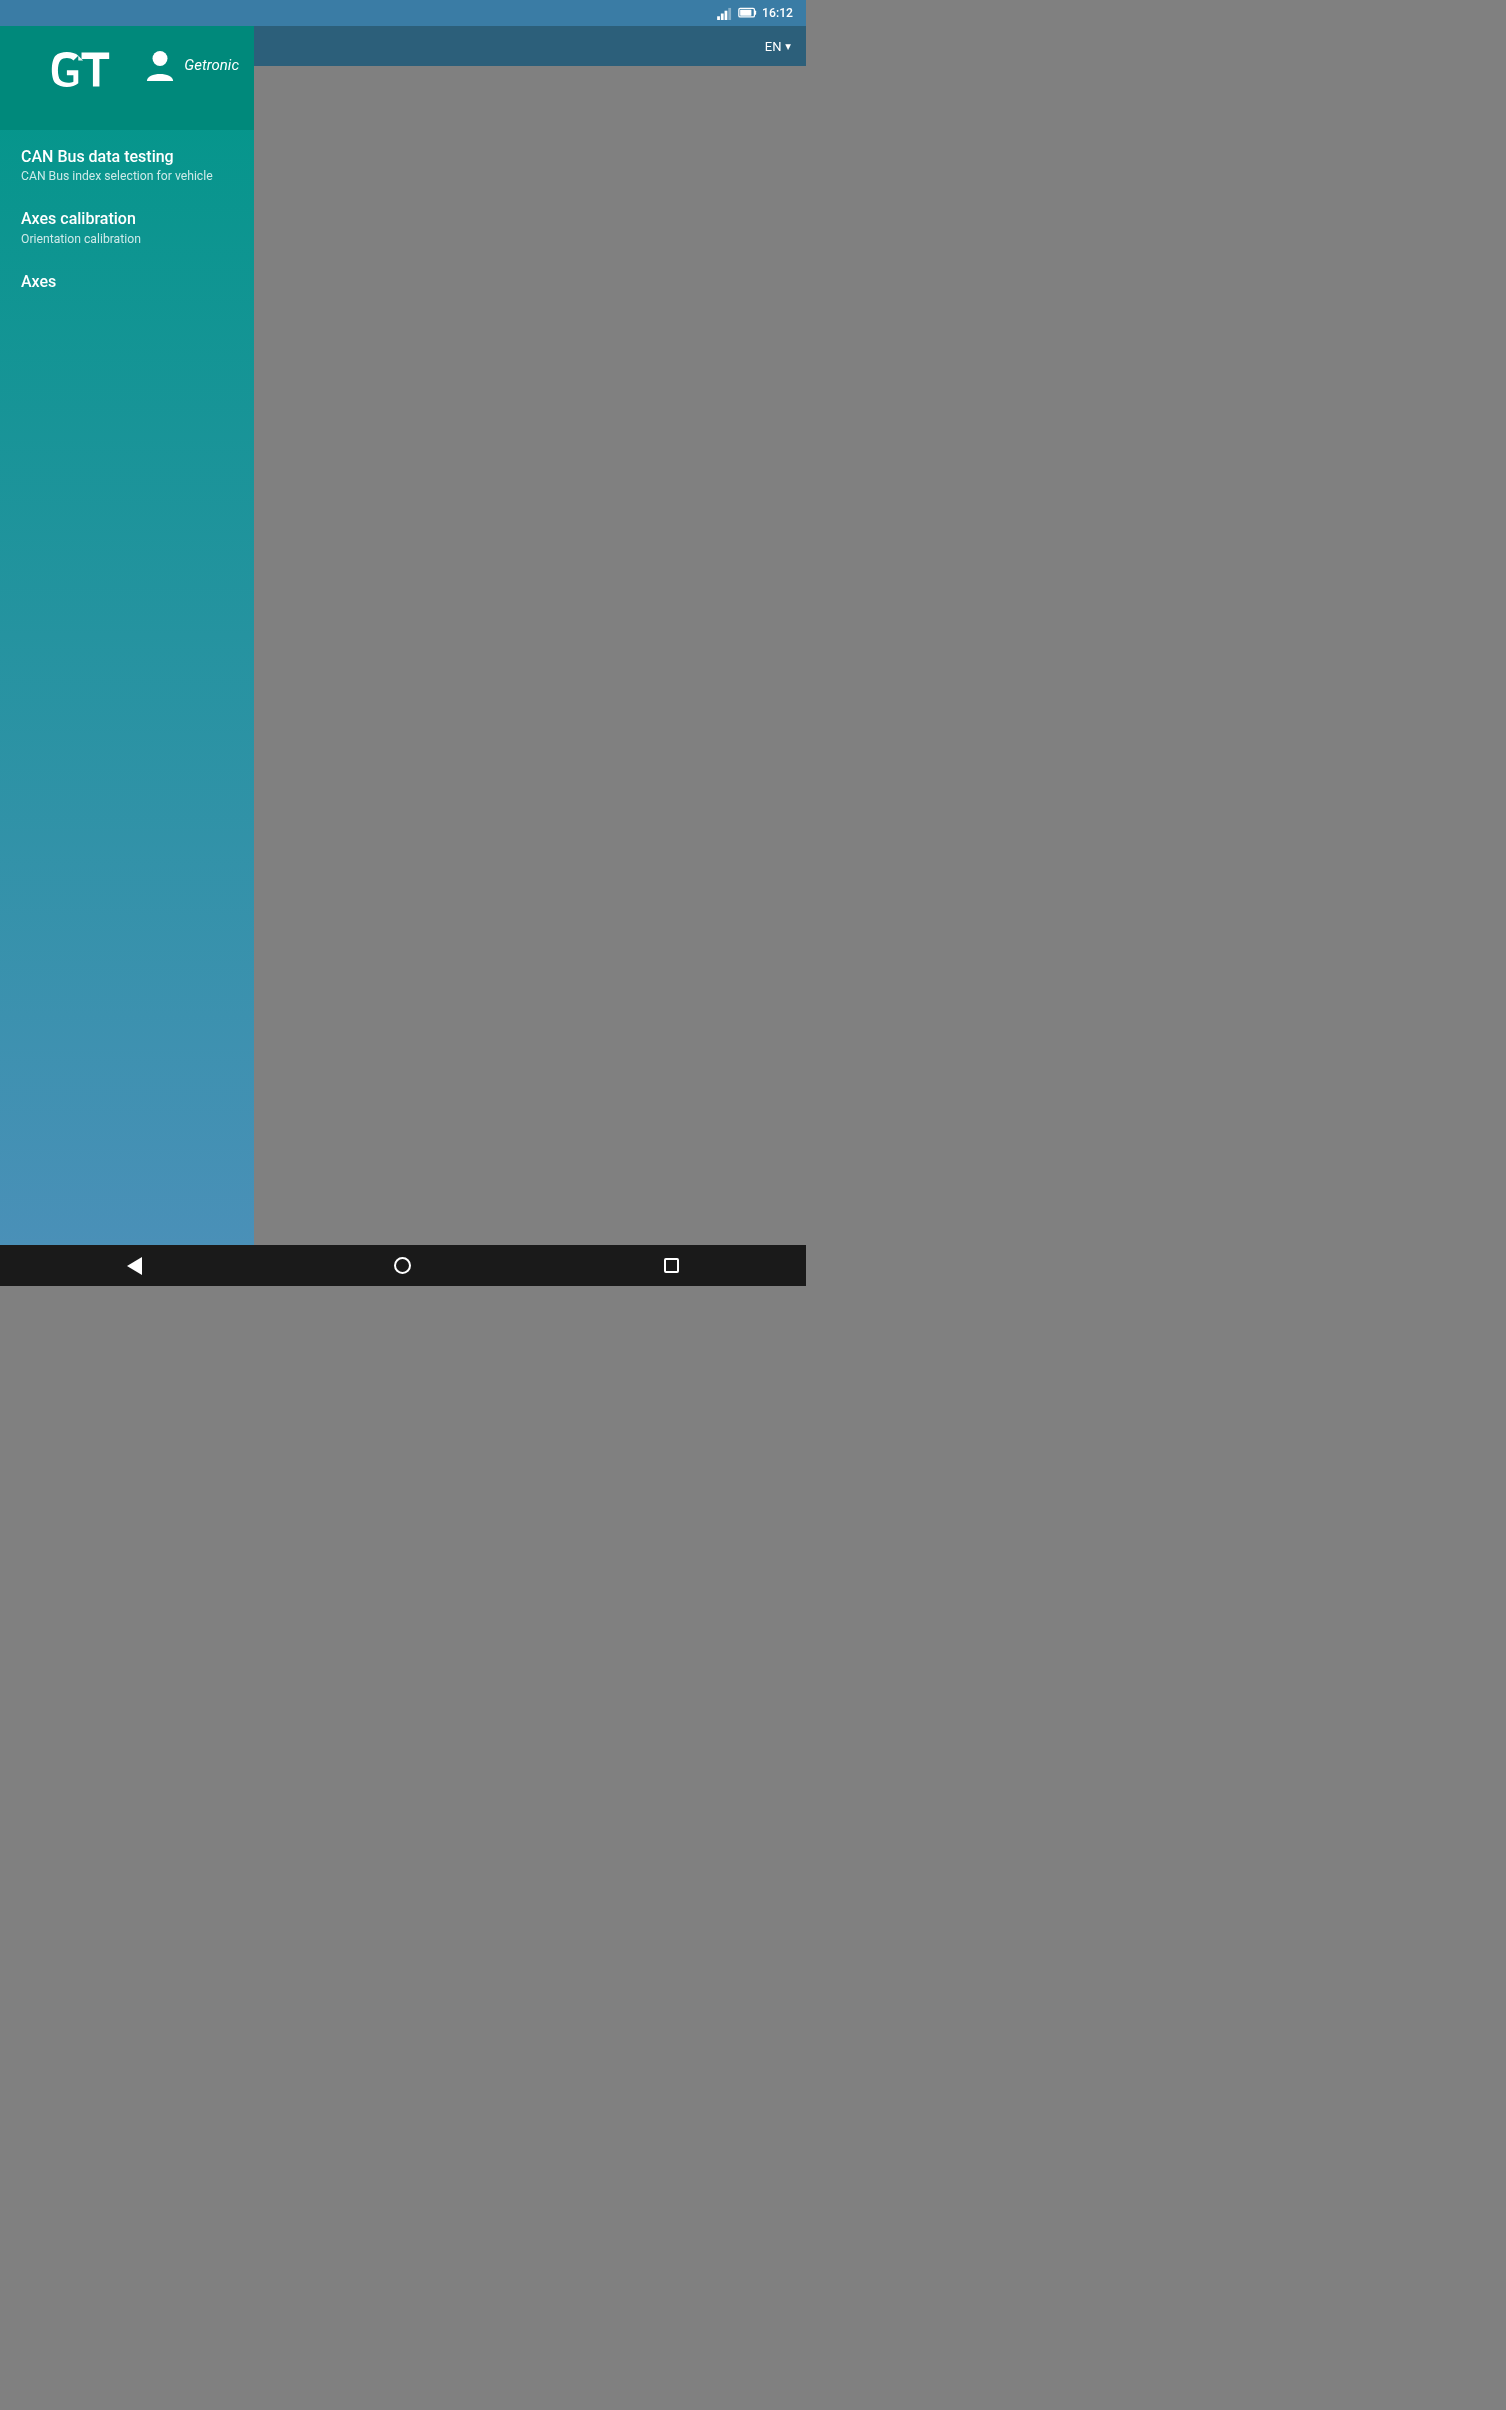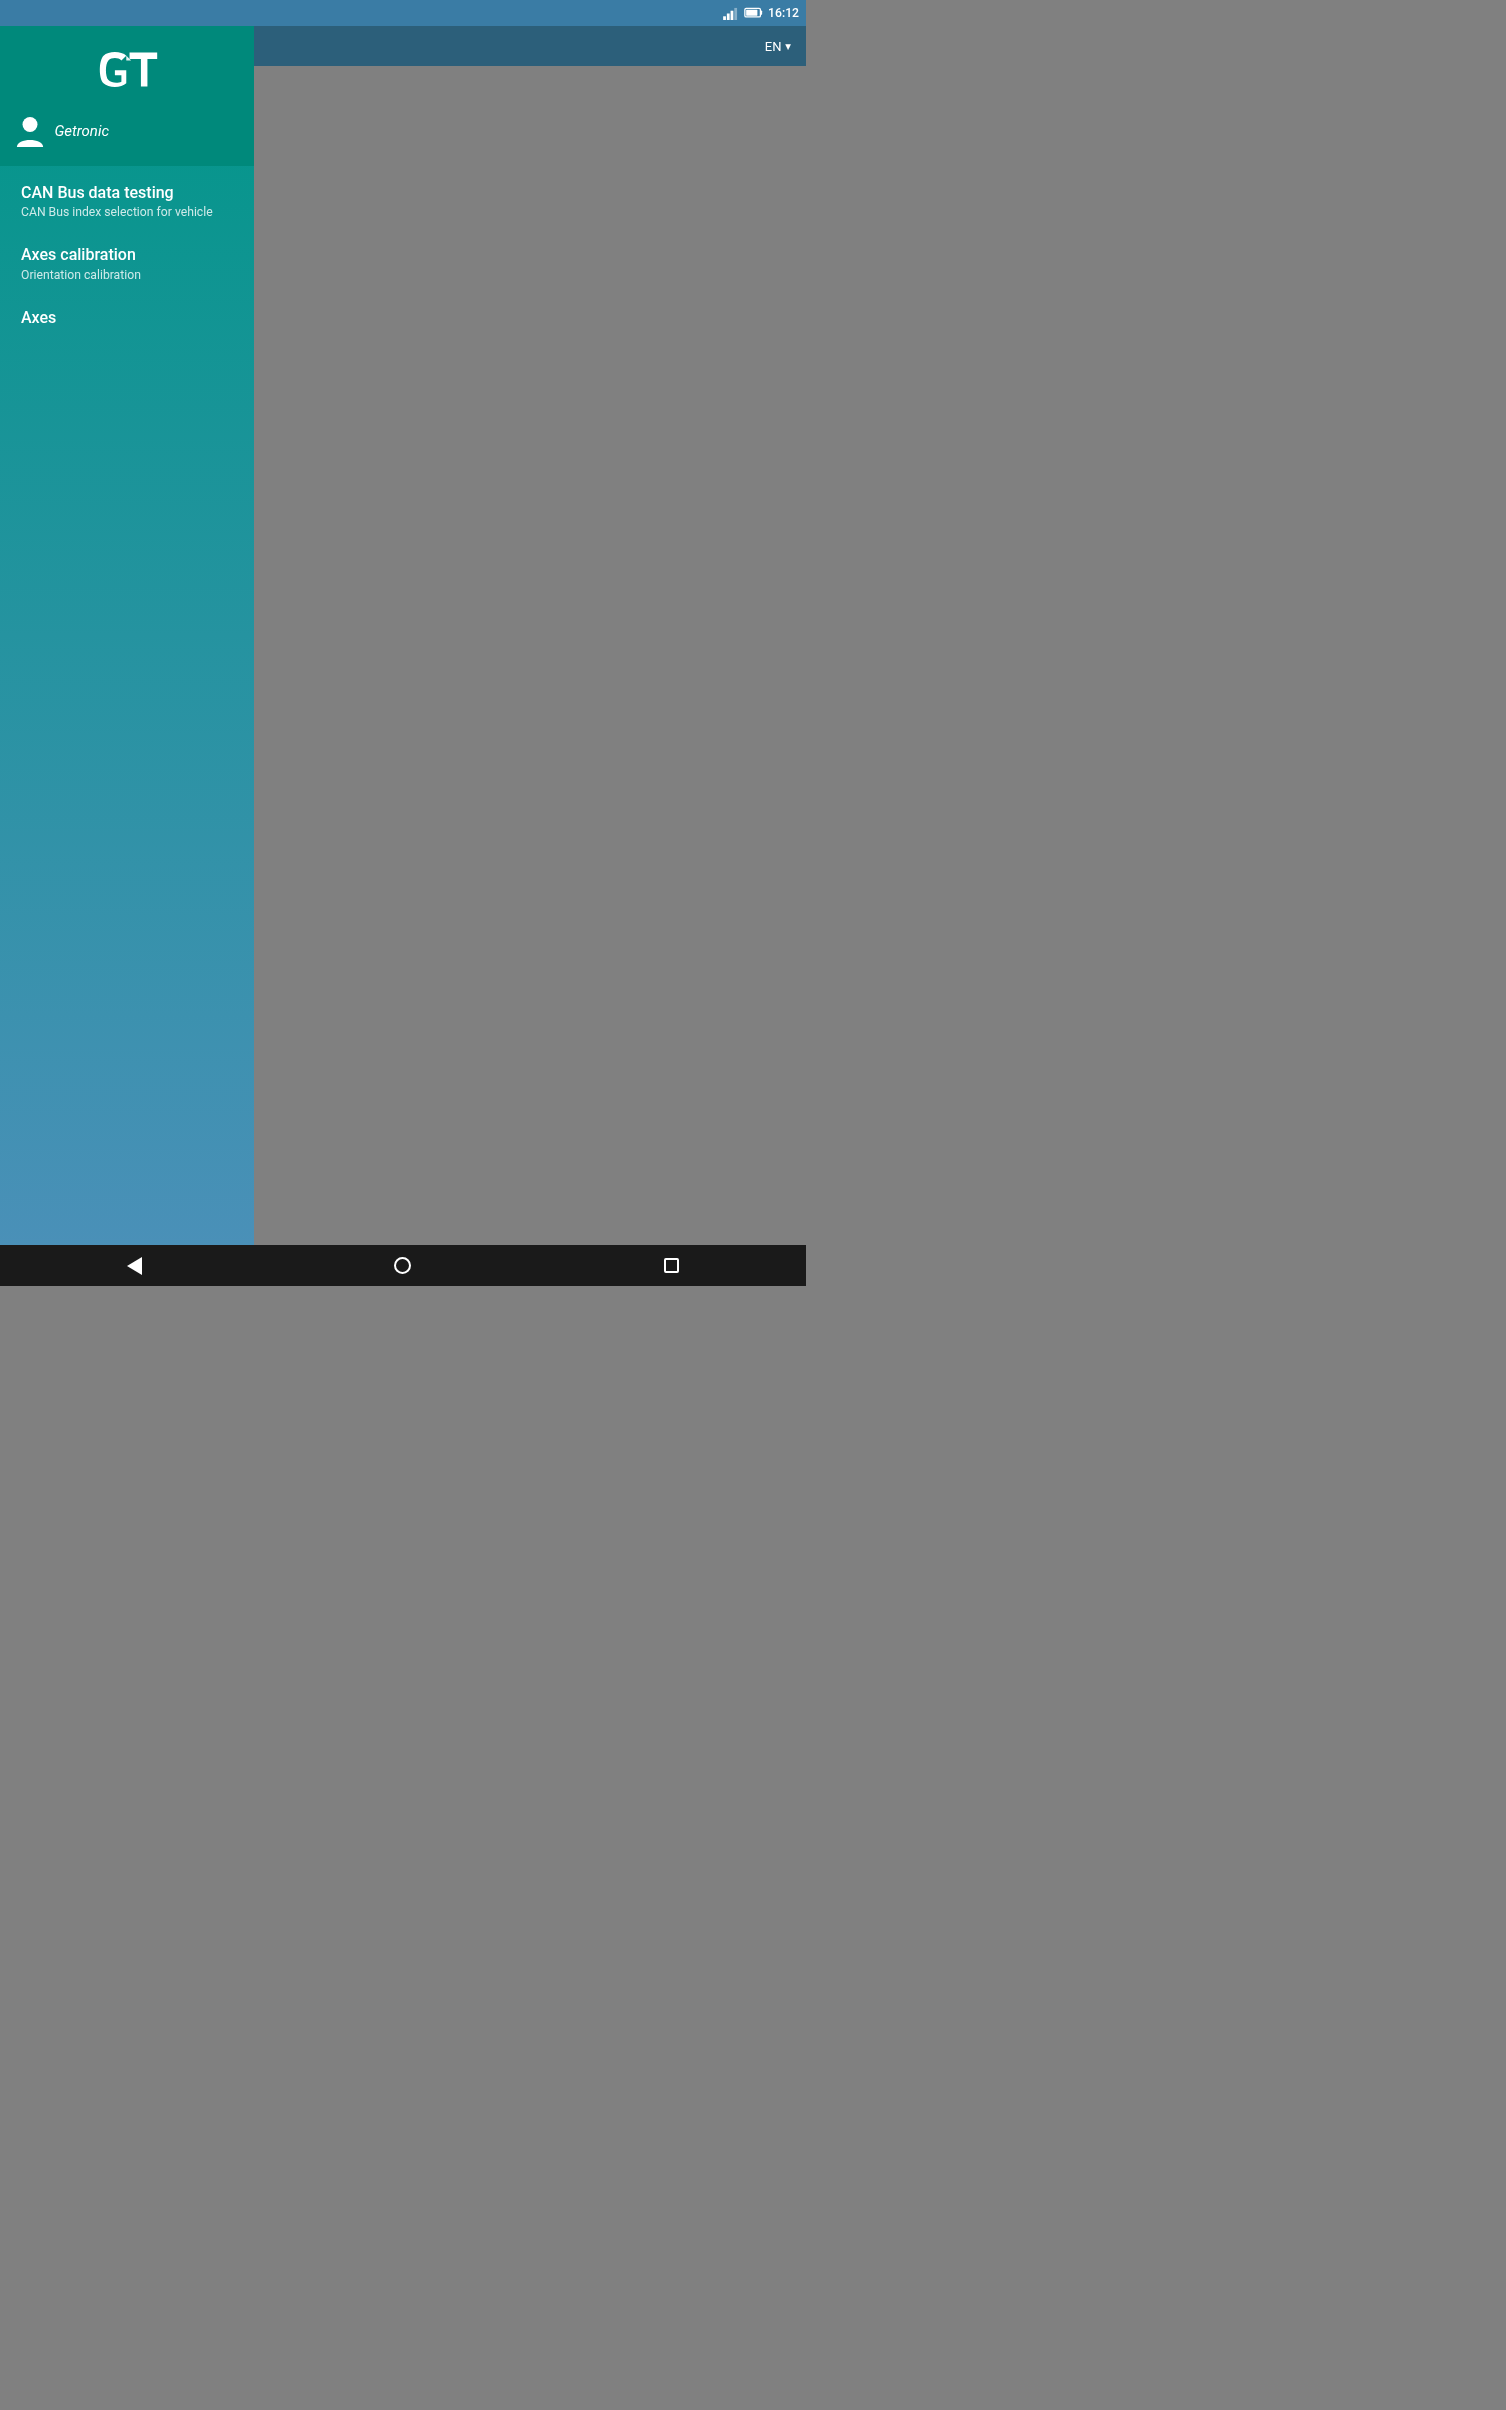--- a/index.html
+++ b/index.html
@@ -13,21 +13,21 @@
     }
 
     
     .status-bar {
       width: 100%;
       height: 26px;
       background: #3a7ca5;
       display: flex;
       align-items: center;
       justify-content: flex-end;
-      padding-right: 7px;
+      padding-right: 13px;
       gap: 5.6px;
     }
 
     .status-bar-icons {
       display: flex;
       align-items: center;
       gap: 4.7px;
     }
 
     .status-time {
@@ -50,21 +50,21 @@
       background: linear-gradient(180deg, #009688 0%, #4a90b8 100%);
       display: flex;
       flex-direction: column;
       flex-shrink: 0;
     }
 
     .sidebar-header {
       background: #00897b;
       padding: 19px 15px 19px 15px;
       display: flex;
-      flex-direction: column;
+      flex-direction: row;
       align-items: flex-start;
       min-height: 94px;
     }
 
     .logo-container {
       display: flex;
       align-items: center;
       justify-content: center;
       width: 100%;
       margin-bottom: 13px;

